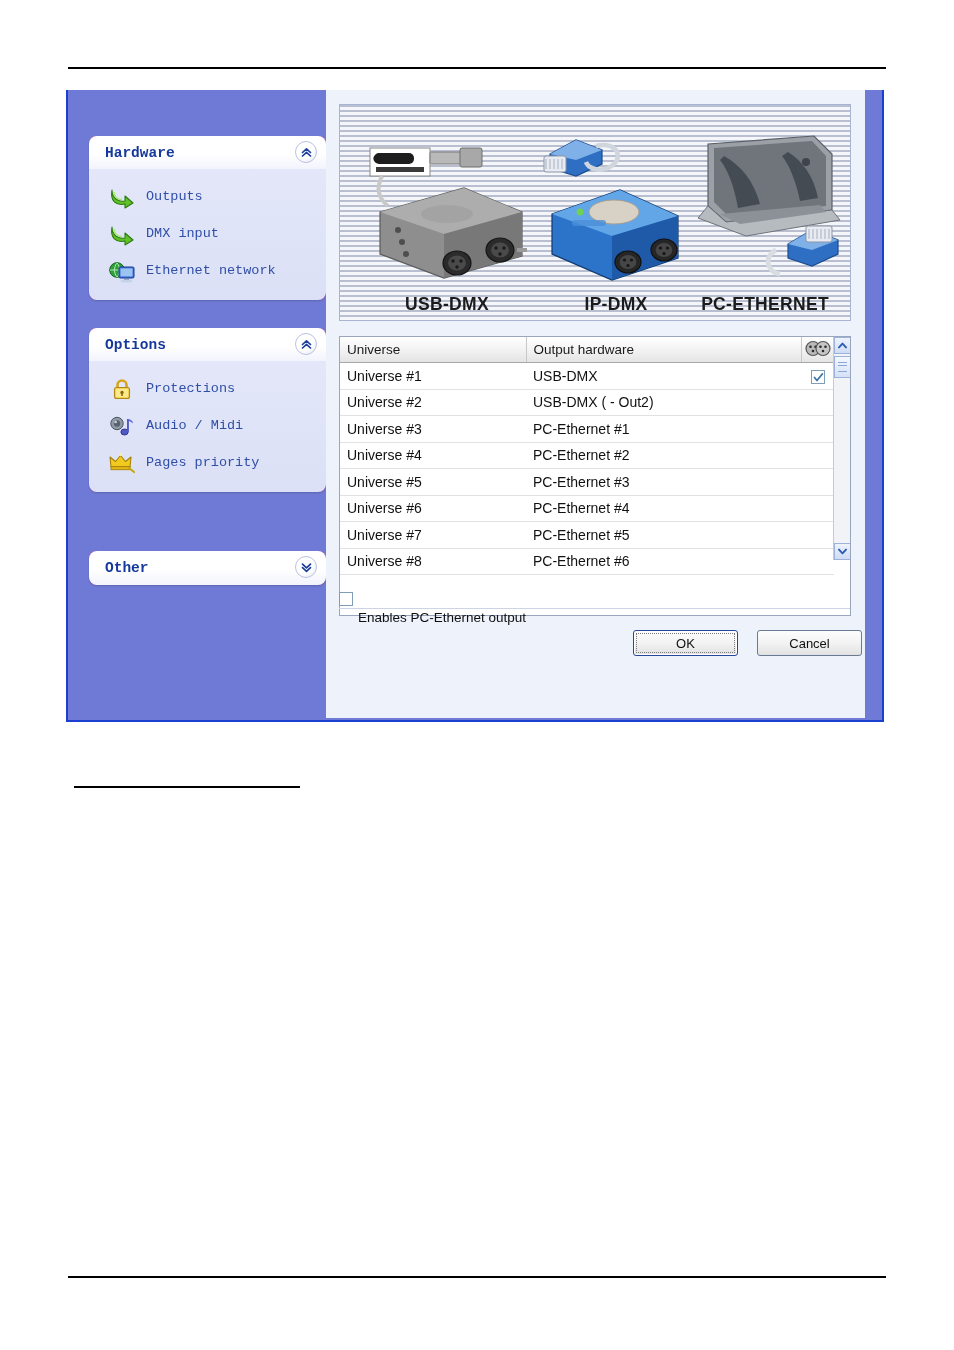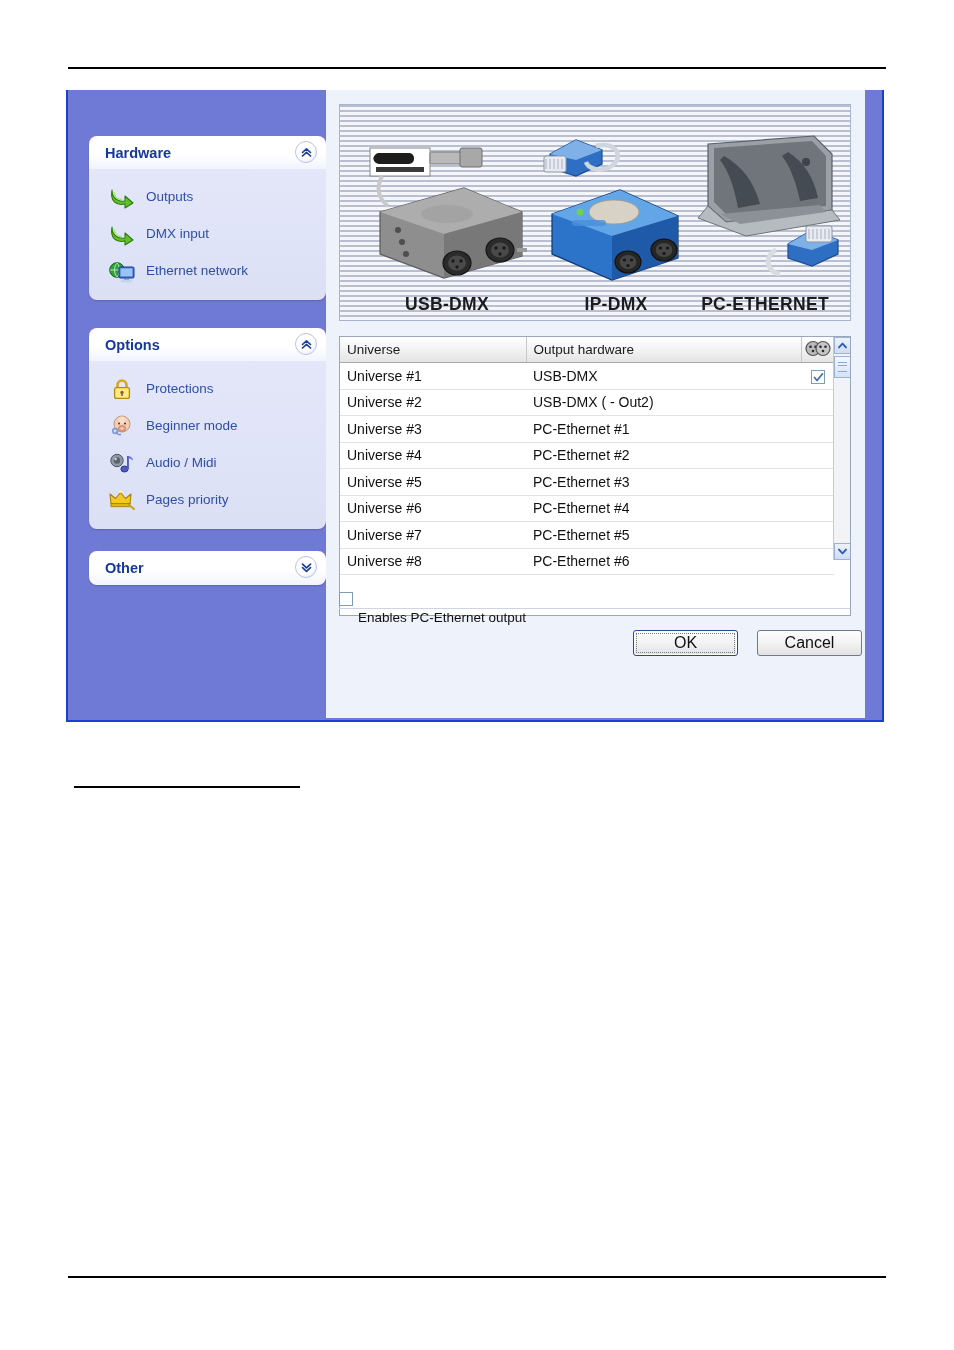--- a/index.html
+++ b/index.html
@@ -98,20 +98,21 @@
     background: #6f7ad6;
   }
   .panel {
     position: absolute;
     left: 19px;
     width: 237px;
     border-radius: 8px;
     overflow: hidden;
     background: #ec4899;
     box-shadow: 0 1px 2px rgba(0,0,0,.18);
+    font-family: Liberation Mono, monospace;
   }
   .panel-header {
     height: 33px;
     background: linear-gradient(180deg, #ffffff 0%, #ffffff 55%, #f2f4fd 100%);
     display: flex;
     align-items: center;
     position: relative;
   }
   .panel-title {
     color: #15389c;
@@ -326,21 +327,21 @@
     position: absolute;
     top: 540px;
     height: 26px;
     background: linear-gradient(180deg, #fdfdfd 0%, #f3f3f3 48%, #e2e2e2 100%);
     border: 1px solid #6a7a94;
     border-radius: 3px;
     box-sizing: border-box;
     display: flex;
     align-items: center;
     justify-content: center;
-    font-size: 16px;
+    font-size: 13px;
     color: #101010;
     cursor: pointer;
   }
   #btn-ok {
     left: 307px;
     width: 105px;
     border: 1px solid #27479c;
     box-shadow: inset 0 0 0 1px #ffffff;
   }
   #btn-ok .inner-focus {
@@ -440,35 +441,20 @@
               <path d="M6.5 11 V8 a4.5 4.5 0 0 1 9 0 V11" stroke="#d9a518" stroke-width="2.6" fill="none"></path>
               <rect x="3.5" y="10.5" width="15" height="11" rx="2" fill="#f5d351" stroke="#b08a14" stroke-width="1.1"></rect>
               <rect x="5" y="12" width="12" height="8" rx="1.3" fill="#fbe98e"></rect>
               <circle cx="11" cy="15.4" r="1.7" fill="#8a6a0c"></circle>
               <rect x="10.2" y="15.4" width="1.6" height="3.6" fill="#8a6a0c"></rect>
             </svg>
           </span>
           <span class="item-label">Protections</span>
         </div>
 
-        <div class="panel-item">
-          <span class="icon-slot">
-            <svg width="26" height="24" viewBox="0 0 26 24" aria-hidden="true">
-              <circle cx="13" cy="10" r="8" fill="#f5cdb4" stroke="#c79479" stroke-width="1"></circle>
-              <circle cx="13" cy="6" r="3.4" fill="#f7dcc9"></circle>
-              <circle cx="10" cy="9.5" r="1" fill="#4a3326"></circle>
-              <circle cx="16" cy="9.5" r="1" fill="#4a3326"></circle>
-              <ellipse cx="13" cy="14.5" rx="3.6" ry="2.8" fill="#e8a48c" stroke="#bd7a60" stroke-width="0.9"></ellipse>
-              <circle cx="13" cy="14.5" r="1.4" fill="#f3cdb8"></circle>
-              <path d="M7 17.5 a4 4 0 0 0 5 3" stroke="#7f98d8" stroke-width="1.6" fill="none"></path>
-              <circle cx="6.2" cy="17" r="2.4" fill="none" stroke="#7f98d8" stroke-width="1.6"></circle>
-            </svg>
-          </span>
-          <span class="item-label">Beginner mode</span>
-        </div>
 
         <div class="panel-item">
           <span class="icon-slot">
             <svg width="26" height="24" viewBox="0 0 26 24" aria-hidden="true">
               <circle cx="8" cy="9.5" r="6.2" fill="#8f9aa8" stroke="#4d5560" stroke-width="1"></circle>
               <circle cx="8" cy="9.5" r="3.2" fill="#5a626d"></circle>
               <circle cx="6.6" cy="8" r="1.3" fill="#cfd6de"></circle>
               <ellipse cx="15.5" cy="18" rx="3.6" ry="3" fill="#4e59c2" stroke="#2e3790" stroke-width="1"></ellipse>
               <rect x="18" y="5" width="1.9" height="13.3" fill="#4e59c2"></rect>
               <path d="M19 5 C22 5.6, 24 7, 24 9.5 C22.4 7.6, 20.8 7.2, 19 7.2 Z" fill="#5f6bd6"></path>

